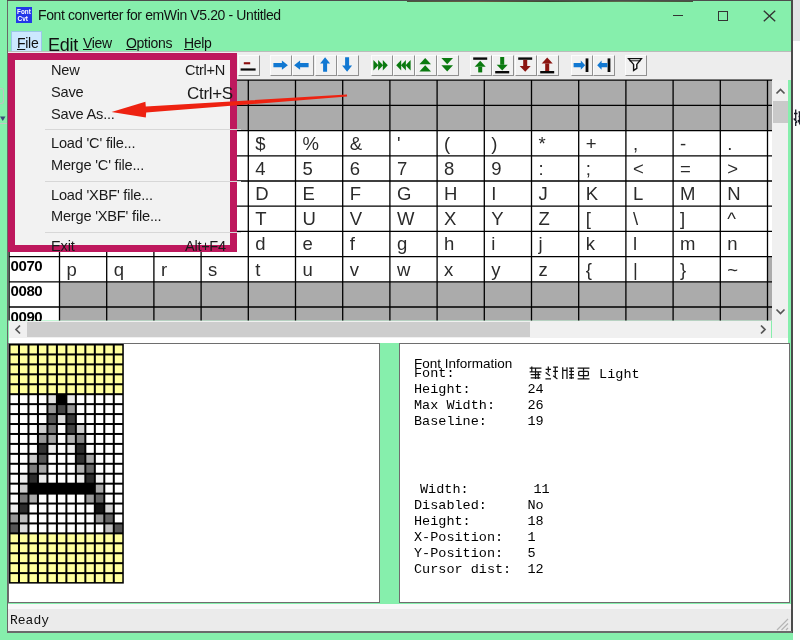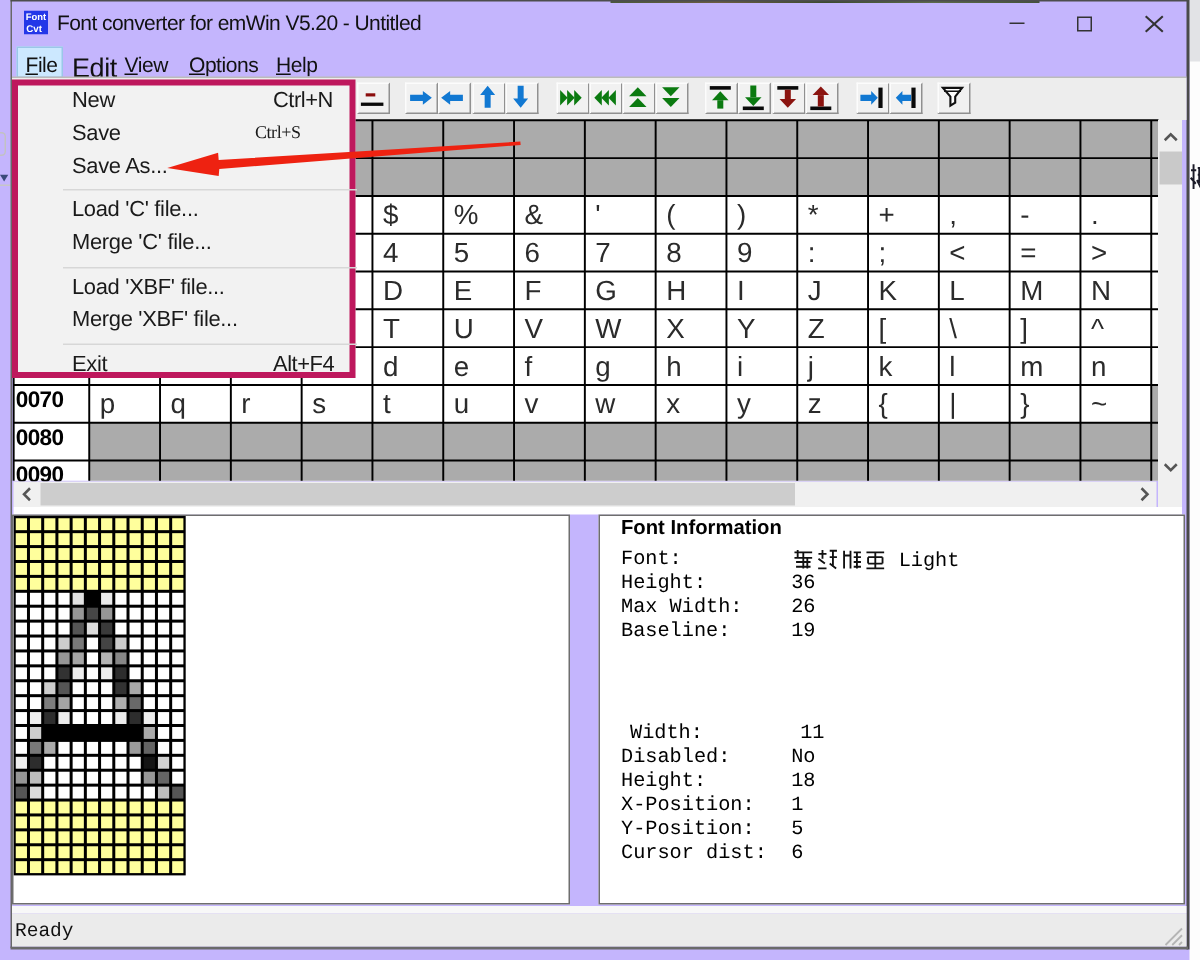--- a/index.html
+++ b/index.html
@@ -1,14 +1,14 @@
 <!DOCTYPE html>
 <html><head><meta charset="utf-8"><style>
 html,body{margin:0;padding:0;background:#fff}
-#scr{position:relative;width:800px;height:640px;overflow:hidden;background:#c4b5fd;font-family:"Liberation Sans",sans-serif}
+#scr{position:relative;width:800px;height:640px;overflow:hidden;background:#86efac;font-family:"Liberation Sans",sans-serif}
 </style></head><body>
 <div id="scr">
 <div style="position:absolute;left:407px;top:0;width:286px;height:1.6px;background:linear-gradient(90deg,#49583b,#6b5c42,#3c4a30,#5d6a4b,#44523a)"></div>
     <div style="position:absolute;left:792.5px;top:0;width:7.5px;height:640px;background:#fdfdfd"></div>
     <div style="position:absolute;left:792.5px;top:0;width:7.5px;height:40.5px;background:#e2e3e6"></div>
     <svg style="position:absolute;left:792.5px;top:109px" width="7.5" height="18" viewBox="0 0 7.5 18">
       <g stroke="#1b1b28" stroke-width="1.3" fill="none">
         <path d="M1,4.5 H4.5 M2.7,0.5 V17 M0.8,9.5 L4.2,13.5 M5.5,3 H7.5 M6.5,3 V13 M5.5,7.5 H7.5 M7.5,16 L5,11"></path>
       </g>
     </svg>
@@ -522,59 +522,59 @@
       <rect x="29.94" y="230.12" width="7.48" height="7.94" fill="#FFFF9C"></rect>
       <rect x="39.42" y="230.12" width="7.48" height="7.94" fill="#FFFF9C"></rect>
       <rect x="48.90" y="230.12" width="7.48" height="7.94" fill="#FFFF9C"></rect>
       <rect x="58.38" y="230.12" width="7.48" height="7.94" fill="#FFFF9C"></rect>
       <rect x="67.86" y="230.12" width="7.48" height="7.94" fill="#FFFF9C"></rect>
       <rect x="77.34" y="230.12" width="7.48" height="7.94" fill="#FFFF9C"></rect>
       <rect x="86.82" y="230.12" width="7.48" height="7.94" fill="#FFFF9C"></rect>
       <rect x="96.30" y="230.12" width="7.48" height="7.94" fill="#FFFF9C"></rect>
       <rect x="105.78" y="230.12" width="7.48" height="7.94" fill="#FFFF9C"></rect>
     </svg>
-<div style="position:absolute;left:414px;top:344px;font-family:'Liberation Sans',sans-serif;font-size:13.5px;font-weight:bold;color:#000">Font Information</div>
+<div style="position:absolute;left:414px;top:356px;font-family:'Liberation Sans',sans-serif;font-size:13.5px;font-weight:normal;color:#000">Font Information</div>
     <div style="position:absolute;left:414px;top:366px;font-family:'Liberation Mono',monospace;font-size:13.5px;color:#000;white-space:pre">Font:         </div>
     <div style="position:absolute;left:527px;top:365px;font-family:'Liberation Mono',monospace;font-size:13.5px;color:#000;white-space:pre"><svg width="16" height="15" viewBox="-1 -1 14 14" style="display:inline-block;vertical-align:-2.5px">
         <g stroke="#111" stroke-width="1.15" fill="none">
           <path d="M1,2 H12 M3,0.5 V5 M6.5,2 V12 M1,5.5 H12 M2,8 H11 M2,11 H11 M9,6 V12"></path>
         </g>
       </svg><svg width="16" height="15" viewBox="-1 -1 14 14" style="display:inline-block;vertical-align:-2.5px">
         <g stroke="#111" stroke-width="1.15" fill="none">
           <path d="M1,3 H6 M3.5,0.5 V6 M1,6 L5,9 M6,12 H0.8 M8,1 H12.5 M10,1 V11 M8,5 H12.5 M8,9 L12,12"></path>
         </g>
       </svg><svg width="16" height="15" viewBox="-1 -1 14 14" style="display:inline-block;vertical-align:-2.5px">
         <g stroke="#111" stroke-width="1.15" fill="none">
           <path d="M2,1 V12 M2,4 H6 M6,1 V12 M8,2 H12.5 M8,5 H12.5 M8,8 H12.5 M10,2 V12 M8,11 H12.5"></path>
         </g>
       </svg><svg width="16" height="15" viewBox="-1 -1 14 14" style="display:inline-block;vertical-align:-2.5px">
         <g stroke="#111" stroke-width="1.15" fill="none">
           <path d="M1,2 H12 M2,5 H11 M2,5 V9 M11,5 V9 M2,9 H11 M6.5,2 V12 M1,12 H12"></path>
         </g>
       </svg><span style="letter-spacing:0"> Light</span></div>
-    <div style="position:absolute;left:414px;top:382px;font-family:'Liberation Mono',monospace;font-size:13.5px;color:#000;white-space:pre">Height:       36</div>
+    <div style="position:absolute;left:414px;top:382px;font-family:'Liberation Mono',monospace;font-size:13.5px;color:#000;white-space:pre">Height:       24</div>
     <div style="position:absolute;left:414px;top:398px;font-family:'Liberation Mono',monospace;font-size:13.5px;color:#000;white-space:pre">Max Width:    26</div>
     <div style="position:absolute;left:414px;top:414px;font-family:'Liberation Mono',monospace;font-size:13.5px;color:#000;white-space:pre">Baseline:     19</div>
     <div style="position:absolute;left:420px;top:482px;font-family:'Liberation Mono',monospace;font-size:13.5px;color:#000;white-space:pre">Width:        11</div>
     <div style="position:absolute;left:414px;top:498px;font-family:'Liberation Mono',monospace;font-size:13.5px;color:#000;white-space:pre">Disabled:     No</div>
     <div style="position:absolute;left:414px;top:514px;font-family:'Liberation Mono',monospace;font-size:13.5px;color:#000;white-space:pre">Height:       18</div>
     <div style="position:absolute;left:414px;top:530px;font-family:'Liberation Mono',monospace;font-size:13.5px;color:#000;white-space:pre">X-Position:   1</div>
     <div style="position:absolute;left:414px;top:546px;font-family:'Liberation Mono',monospace;font-size:13.5px;color:#000;white-space:pre">Y-Position:   5</div>
-    <div style="position:absolute;left:414px;top:562px;font-family:'Liberation Mono',monospace;font-size:13.5px;color:#000;white-space:pre">Cursor dist:  6</div>
+    <div style="position:absolute;left:414px;top:562px;font-family:'Liberation Mono',monospace;font-size:13.5px;color:#000;white-space:pre">Cursor dist:  12</div>
 <div style="position:absolute;left:8px;top:604px;width:783px;height:4.5px;background:#f8f8f8"></div>
     <div style="position:absolute;left:8px;top:608.5px;width:783px;height:22px;background:#ebebeb"></div>
     <div style="position:absolute;left:10px;top:612.5px;font-family:Liberation Mono, monospace;font-size:13px;color:#111">Ready</div>
     <svg style="position:absolute;left:776px;top:618px" width="13" height="13" viewBox="0 0 13 13">
       <path d="M12,1 L1,12 M12,5.5 L5.5,12 M12,10 L10,12" stroke="#b5b5b5" stroke-width="1.2"></path>
     </svg>
-<div style="position:absolute;left:8px;top:52.6px;width:229px;height:199px;background:#f2f2f2;border:4px solid #be185d;box-sizing:border-box">
+<div style="position:absolute;left:8px;top:52.6px;width:229px;height:199px;background:#f2f2f2;border:7px solid #be185d;box-sizing:border-box">
       <div style="position:absolute;left:36px;top:2.8px;font-family:'Liberation Sans',sans-serif;font-size:14.6px;letter-spacing:-0.2px;color:#1a1a1a">New</div>
       <div style="position:absolute;left:170px;top:2.8px;font-family:'Liberation Sans',sans-serif;font-size:14.6px;letter-spacing:-0.3px;color:#1a1a1a">Ctrl+N</div>
       <div style="position:absolute;left:36px;top:24.6px;font-family:'Liberation Sans',sans-serif;font-size:14.6px;letter-spacing:-0.2px;color:#1a1a1a">Save</div>
-      <div style="position:absolute;left:158px;top:24.6px;font-family:Liberation Serif, serif;font-size:12px;letter-spacing:-0.3px;color:#1a1a1a">Ctrl+S</div>
+      <div style="position:absolute;left:172px;top:24.6px;font-family:Liberation Sans, sans-serif;font-size:17px;letter-spacing:-0.3px;color:#1a1a1a">Ctrl+S</div>
       <div style="position:absolute;left:36px;top:46.4px;font-family:'Liberation Sans',sans-serif;font-size:14.6px;letter-spacing:-0.2px;color:#1a1a1a">Save As...</div>
       <div style="position:absolute;left:30px;top:69.8px;width:196px;height:1px;background:#d7d7d7"></div>
       <div style="position:absolute;left:36px;top:75.8px;font-family:'Liberation Sans',sans-serif;font-size:14.6px;letter-spacing:-0.2px;color:#1a1a1a">Load 'C' file...</div>
       <div style="position:absolute;left:36px;top:97.6px;font-family:'Liberation Sans',sans-serif;font-size:14.6px;letter-spacing:-0.2px;color:#1a1a1a">Merge 'C' file...</div>
       <div style="position:absolute;left:30px;top:121.0px;width:196px;height:1px;background:#d7d7d7"></div>
       <div style="position:absolute;left:36px;top:127.0px;font-family:'Liberation Sans',sans-serif;font-size:14.6px;letter-spacing:-0.2px;color:#1a1a1a">Load 'XBF' file...</div>
       <div style="position:absolute;left:36px;top:148.8px;font-family:'Liberation Sans',sans-serif;font-size:14.6px;letter-spacing:-0.2px;color:#1a1a1a">Merge 'XBF' file...</div>
       <div style="position:absolute;left:30px;top:172.2px;width:196px;height:1px;background:#d7d7d7"></div>
       <div style="position:absolute;left:36px;top:178.2px;font-family:'Liberation Sans',sans-serif;font-size:14.6px;letter-spacing:-0.2px;color:#1a1a1a">Exit</div>
       <div style="position:absolute;left:170px;top:178.2px;font-family:'Liberation Sans',sans-serif;font-size:14.6px;letter-spacing:-0.3px;color:#1a1a1a">Alt+F4</div>

